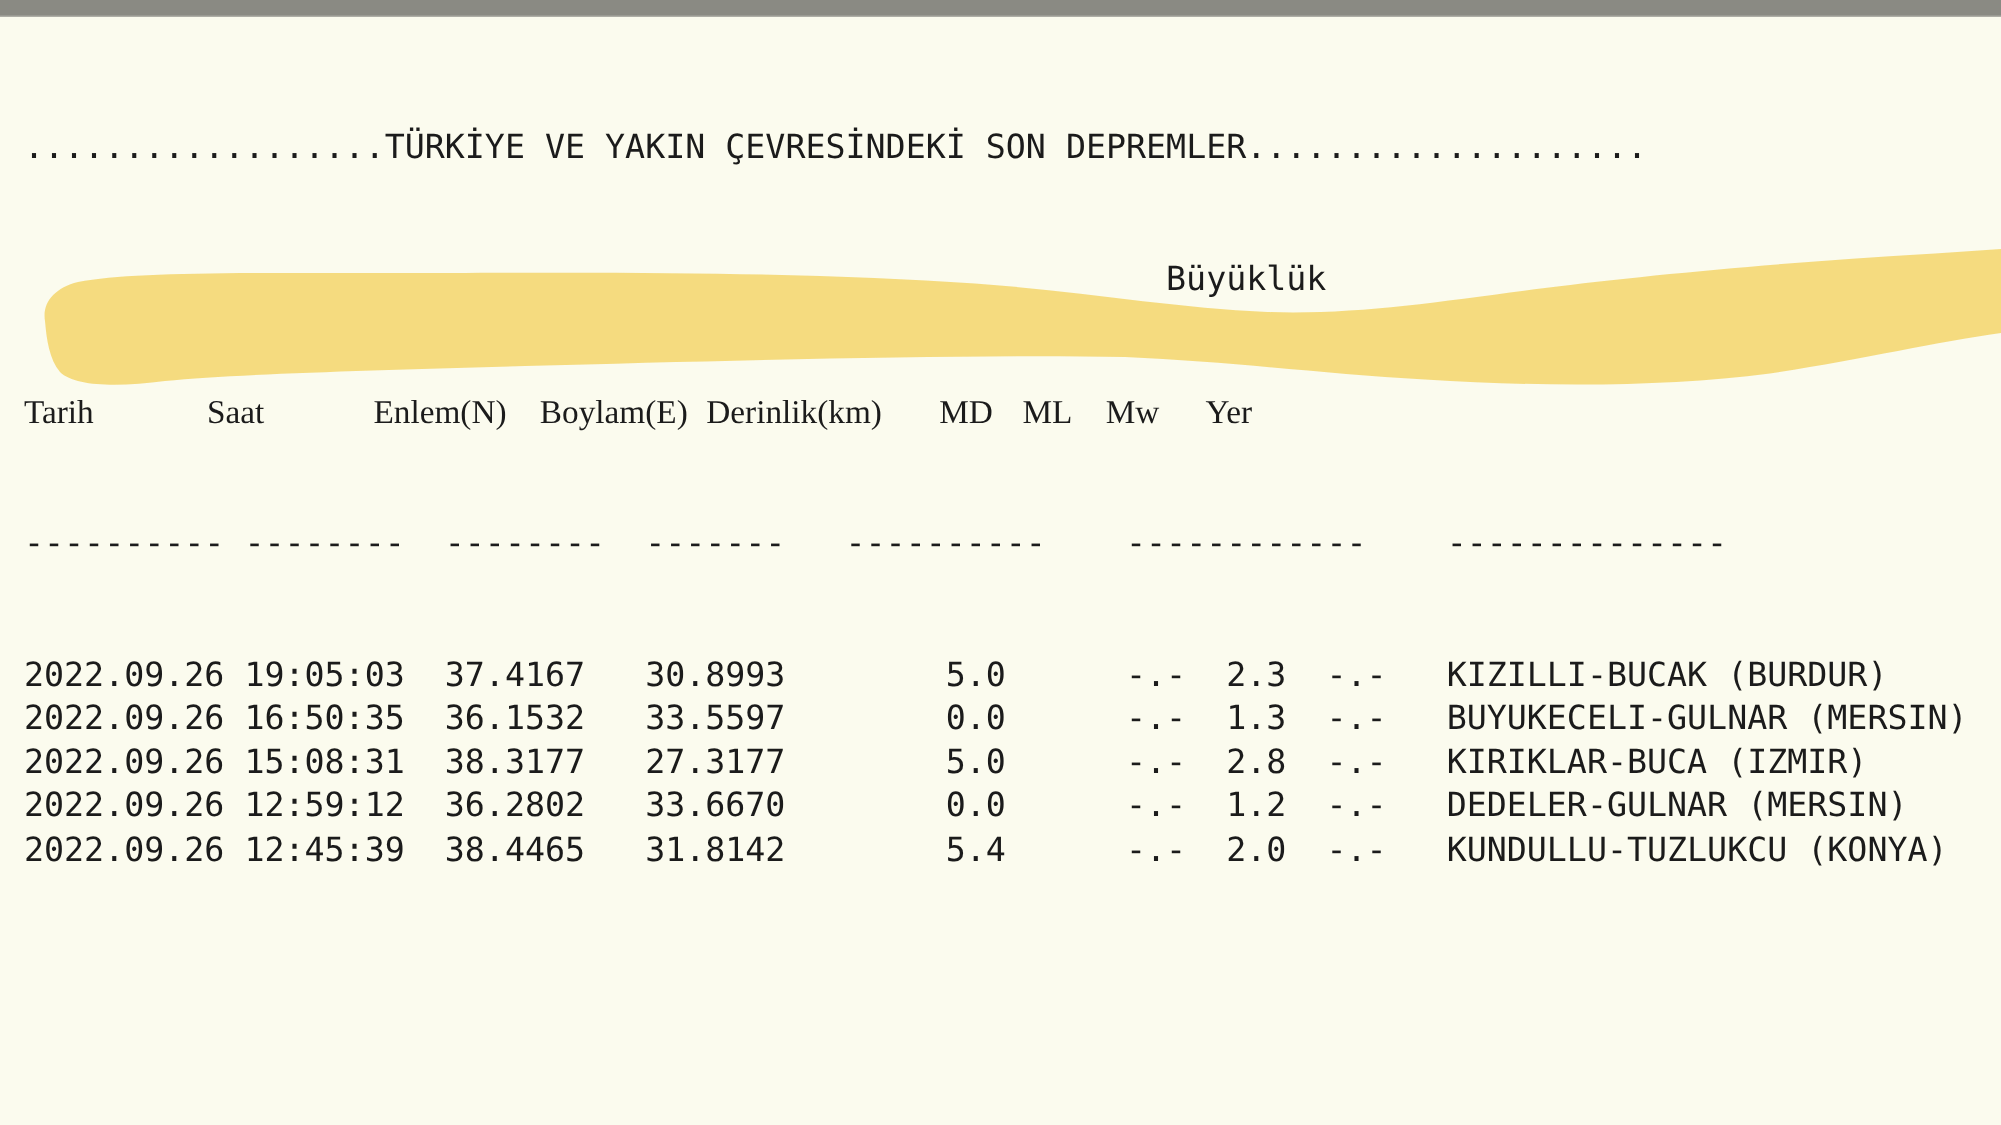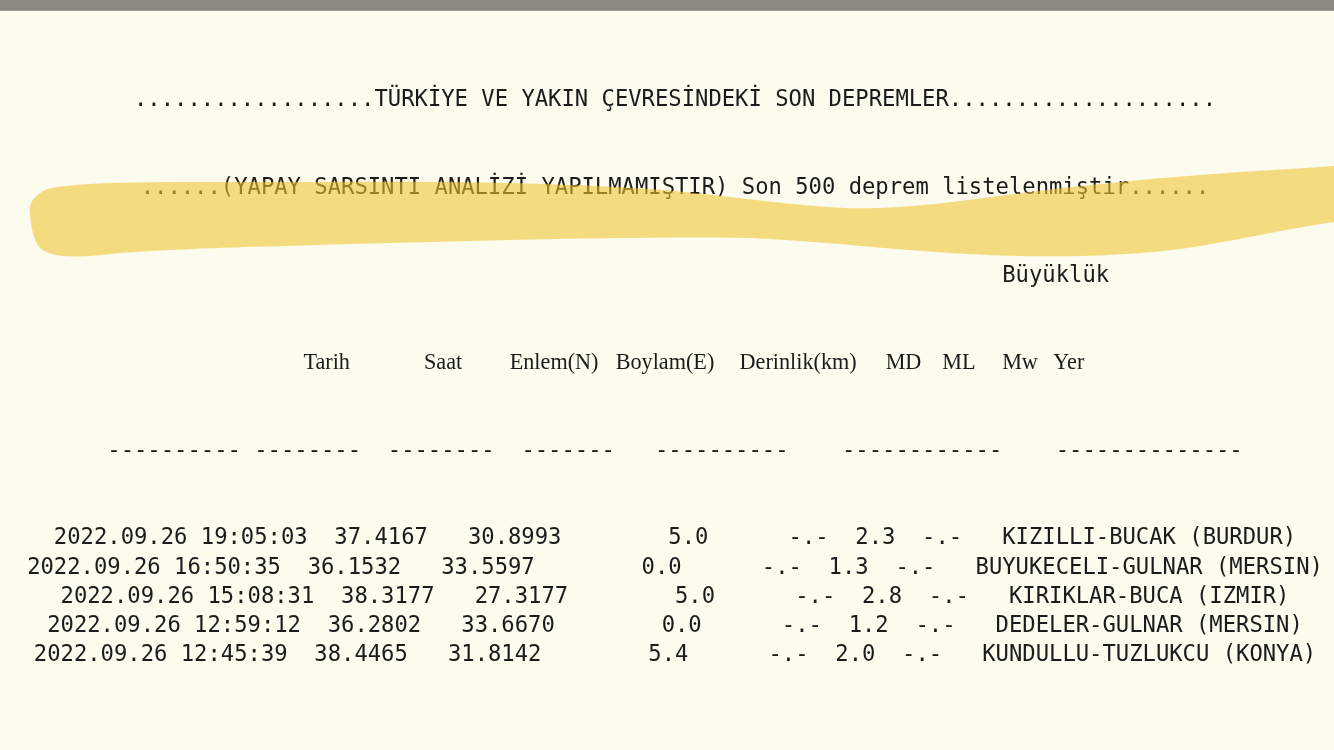--- a/index.html
+++ b/index.html
@@ -10,38 +10,37 @@
   }
   .topbar{
     position:absolute;left:0;top:0;width:1334px;height:10px;
     background:#8a8a83;border-bottom:1px solid #9a9a93;
   }
   .textblock{
     position:absolute;left:16px;top:26px;width:1318px;
     font-size:22.2px;line-height:29.2px;color:#1b1b1b;
     white-space:pre;
   }
-  .line{white-space:pre;text-align:center;}
+  .line{white-space:pre;}
   .hdr-cell{display:inline-block;white-space:pre;font-family:Liberation Serif, serif;}
   .w-tarih{width:11ch}.w-saat{width:10ch}.w-enlem{width:10ch}.w-boylam{width:10ch}
   .w-derinlik{width:14ch}.w-md{width:5ch}.w-ml{width:5ch}.w-mw{width:6ch}
   .buyukluk-label{display:inline-block;margin-left:57ch;}
   .highlight-overlay{
     position:absolute;left:0;top:0;width:1334px;height:750px;
     pointer-events:none;
   }
 </style>
 </head>
 <body>
 
 <div class="topbar"></div>
 
 <div class="textblock">
   <div class="line">..................TÜRKİYE VE YAKIN ÇEVRESİNDEKİ SON DEPREMLER....................</div>
-  <div class="line">......(YAPAY SARSINTI ANALİZİ YAPILMAMIŞTIR) Son 500 deprem listelenmiştir......</div>
   <div class="line"><span class="buyukluk-label">Büyüklük</span></div>
   <div class="line"><span class="hdr-cell w-tarih">Tarih</span><span class="hdr-cell w-saat">Saat</span><span class="hdr-cell w-enlem">Enlem(N)</span><span class="hdr-cell w-boylam">Boylam(E)</span><span class="hdr-cell w-derinlik">Derinlik(km)</span><span class="hdr-cell w-md">MD</span><span class="hdr-cell w-ml">ML</span><span class="hdr-cell w-mw">Mw</span><span class="hdr-cell">Yer</span></div>
   <div class="line">---------- --------  --------  -------   ----------    ------------    --------------</div>
   <div><div class="line">2022.09.26 19:05:03  37.4167   30.8993        5.0      -.-  2.3  -.-   KIZILLI-BUCAK (BURDUR)</div><div class="line">2022.09.26 16:50:35  36.1532   33.5597        0.0      -.-  1.3  -.-   BUYUKECELI-GULNAR (MERSIN)</div><div class="line">2022.09.26 15:08:31  38.3177   27.3177        5.0      -.-  2.8  -.-   KIRIKLAR-BUCA (IZMIR)</div><div class="line">2022.09.26 12:59:12  36.2802   33.6670        0.0      -.-  1.2  -.-   DEDELER-GULNAR (MERSIN)</div><div class="line">2022.09.26 12:45:39  38.4465   31.8142        5.4      -.-  2.0  -.-   KUNDULLU-TUZLUKCU (KONYA)</div></div>
 </div>
 
 <svg class="highlight-overlay" width="1334" height="750" viewBox="0 0 1334 750" xmlns="http://www.w3.org/2000/svg">
   <path id="hl-path" fill-opacity="0.58" d="
     M 30 214
     C 28 202 36 192 52 188

